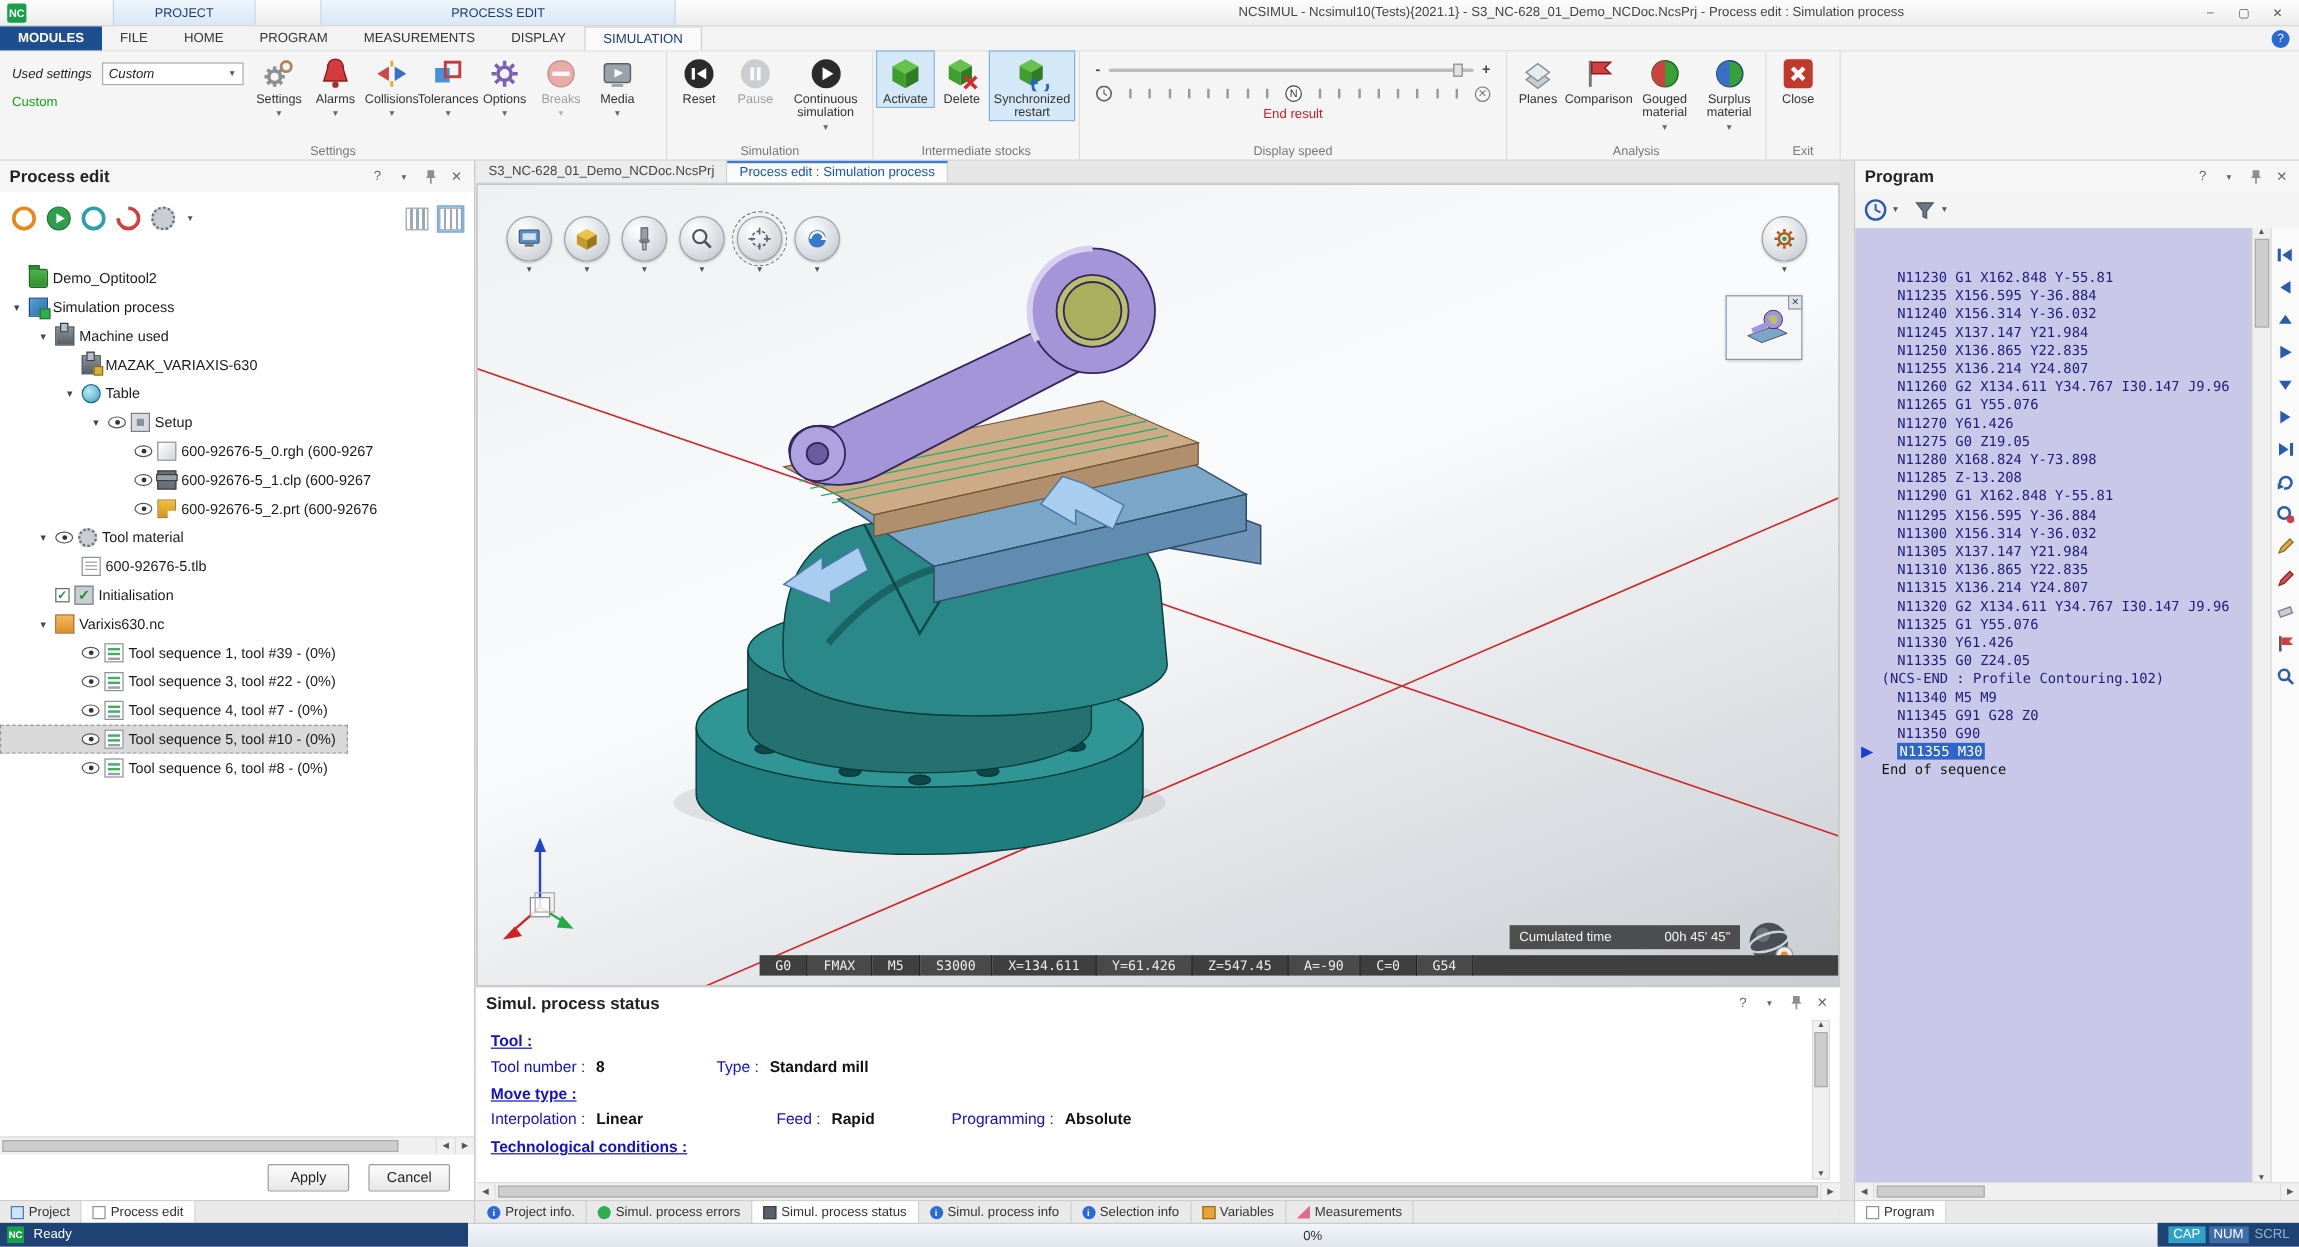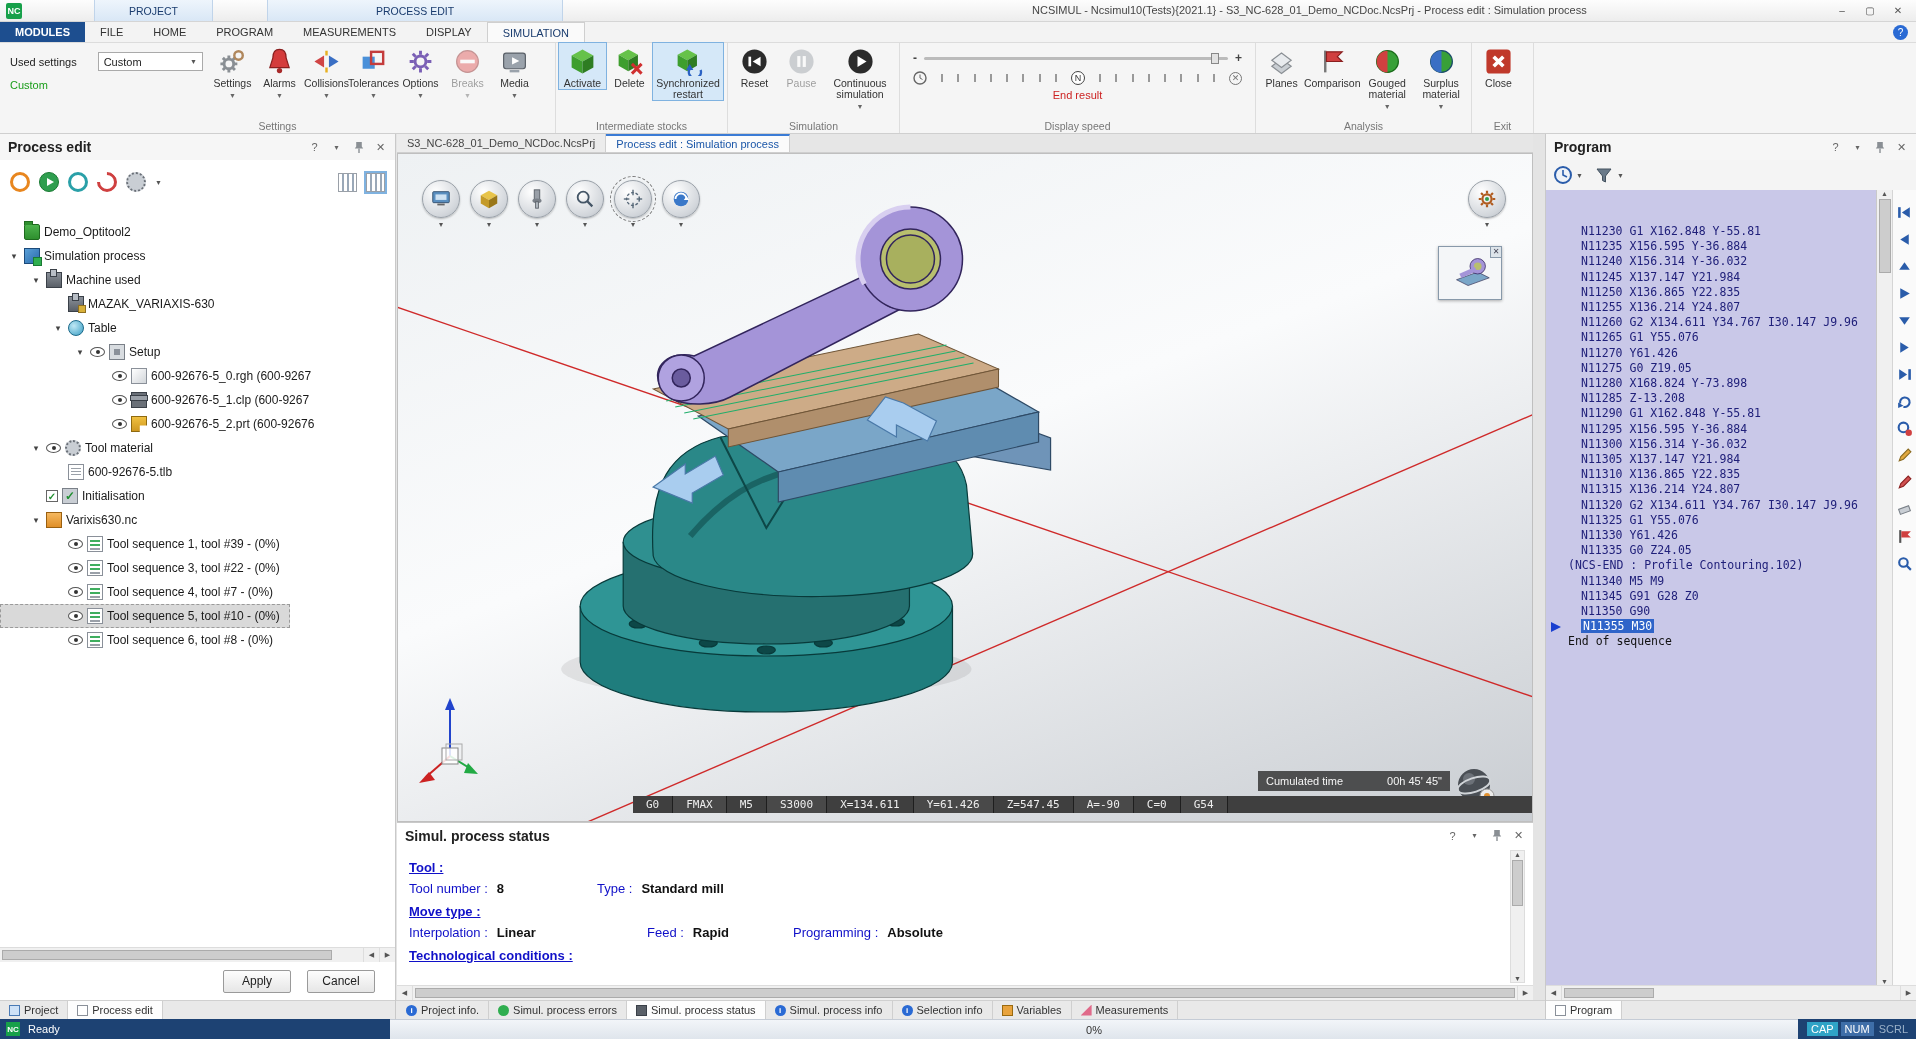--- a/index.html
+++ b/index.html
@@ -30,21 +30,21 @@
   .ritem { width:47px; display:flex; flex-direction:column; align-items:center; padding-top:4px; font-size:10.5px; color:#333; text-align:center; line-height:11px; }
   .ritem.wide { width:70px; }
   .ritem.mid { width:56px; }
   .ritem.disabled { opacity:.45; }
   .ritem.selected { background:#d5e8f8; outline:1px solid #7fb2e0; }
   .ric { width:29px; height:29px; }
   .ric svg { width:100%; height:100%; }
   .rlbl { margin-top:2px; }
   .rdd { font-size:7px; color:#666; margin-top:1px; }
   .us-block { width:206px; padding:9px 6px 0 7px; font-size:11px; }
-  .us-row { display:flex; align-items:center; gap:21px; }
+  .us-row { display:flex; align-items:center; gap:8px;font-style:italic; }
   .us-combo { flex:1; height:19px; background:#fff; border:1px solid #aaa; display:flex; align-items:center; justify-content:space-between; padding:0 5px; }
   .us-combo .arr { font-size:7px; color:#555; }
   .us-current { color:#1a9e1a; margin-top:8px; }
 
   .g-speed { width:356px; }
   .speed-row1 { display:flex; align-items:center; gap:7px; padding:8px 10px 0; color:#444; font-weight:bold; }
   .speed-track { flex:1; height:3px; background:#bbb; border-radius:2px; position:relative; }
   .speed-handle { position:absolute; right:9px; top:-4px; width:8px; height:11px; background:#e2e2e2; border:1px solid #888; }
   .speed-row2 { display:flex; align-items:center; justify-content:space-between; padding:6px 10px 0; }
   .tick { width:2px; height:8px; background:#999; }
@@ -301,20 +301,50 @@
             <div class="rlbl">Media</div>
             <div class="rdd">▼</div>
           </div>
         </span>
     </div>
     <div class="rgroup-label">Settings</div>
   </div>
 
   <div class="rgroup" style="width:172px;">
     <div class="rg-items">
+        <div class="ritem">
+          <div class="ric"><svg viewBox="0 0 24 24">
+              <circle cx="12" cy="12" r="10" fill="#2b2b2b"></circle>
+              <rect x="7" y="8" width="2.2" height="8" fill="#fff"></rect>
+              <polygon points="17,8 17,16 10.5,12" fill="#fff"></polygon>
+            </svg></div>
+          <div class="rlbl">Reset</div>
+        </div>
+        <div class="ritem disabled">
+          <div class="ric"><svg viewBox="0 0 24 24">
+              <circle cx="12" cy="12" r="10" fill="#9aa0a6"></circle>
+              <rect x="8.5" y="7.5" width="2.6" height="9" fill="#fff"></rect>
+              <rect x="13" y="7.5" width="2.6" height="9" fill="#fff"></rect>
+            </svg></div>
+          <div class="rlbl">Pause</div>
+        </div>
+        <div class="ritem wide">
+          <div class="ric"><svg viewBox="0 0 24 24">
+              <circle cx="12" cy="12" r="10" fill="#2b2b2b"></circle>
+              <polygon points="9.5,7.5 17,12 9.5,16.5" fill="#fff"></polygon>
+            </svg></div>
+          <div class="rlbl">Continuous simulation</div>
+          <div class="rdd">▼</div>
+        </div>
+      </div>
+    <div class="rgroup-label">Simulation</div>
+  </div>
+
+  <div class="rgroup" style="width:172px;">
+    <div class="rg-items">
         <div class="ritem selected">
           <div class="ric"><svg viewBox="0 0 24 24">
               <polygon points="12,2 21,7 12,12 3,7" fill="#66c24a"></polygon>
               <polygon points="3,7 12,12 12,22 3,17" fill="#3e9e2e"></polygon>
               <polygon points="21,7 12,12 12,22 21,17" fill="#2e7d22"></polygon>
             </svg></div>
           <div class="rlbl">Activate</div>
         </div>
         <div class="ritem">
           <div class="ric"><svg viewBox="0 0 24 24">
@@ -330,50 +360,20 @@
               <polygon points="11,2 19,6.5 11,11 3,6.5" fill="#66c24a"></polygon>
               <polygon points="3,6.5 11,11 11,20 3,15.5" fill="#3e9e2e"></polygon>
               <polygon points="19,6.5 11,11 11,20 19,15.5" fill="#2e7d22"></polygon>
               <path d="M14 17a5 5 0 1 0 8 2" stroke="#2a62c4" stroke-width="2" fill="none"></path>
               <polygon points="13,14 16,19 10,19" fill="#2a62c4"></polygon>
             </svg></div>
           <div class="rlbl">Synchronized restart</div>
         </div>
       </div>
     <div class="rgroup-label">Intermediate stocks</div>
-  </div>
-
-  <div class="rgroup" style="width:172px;">
-    <div class="rg-items">
-        <div class="ritem">
-          <div class="ric"><svg viewBox="0 0 24 24">
-              <circle cx="12" cy="12" r="10" fill="#2b2b2b"></circle>
-              <rect x="7" y="8" width="2.2" height="8" fill="#fff"></rect>
-              <polygon points="17,8 17,16 10.5,12" fill="#fff"></polygon>
-            </svg></div>
-          <div class="rlbl">Reset</div>
-        </div>
-        <div class="ritem disabled">
-          <div class="ric"><svg viewBox="0 0 24 24">
-              <circle cx="12" cy="12" r="10" fill="#9aa0a6"></circle>
-              <rect x="8.5" y="7.5" width="2.6" height="9" fill="#fff"></rect>
-              <rect x="13" y="7.5" width="2.6" height="9" fill="#fff"></rect>
-            </svg></div>
-          <div class="rlbl">Pause</div>
-        </div>
-        <div class="ritem wide">
-          <div class="ric"><svg viewBox="0 0 24 24">
-              <circle cx="12" cy="12" r="10" fill="#2b2b2b"></circle>
-              <polygon points="9.5,7.5 17,12 9.5,16.5" fill="#fff"></polygon>
-            </svg></div>
-          <div class="rlbl">Continuous simulation</div>
-          <div class="rdd">▼</div>
-        </div>
-      </div>
-    <div class="rgroup-label">Simulation</div>
   </div>
 
   <div class="rgroup g-speed">
     <div class="speed-row1">
       <span>-</span>
       <span class="speed-track">
           <span class="speed-handle"></span>
         </span>
       <span>+</span>
     </div>

